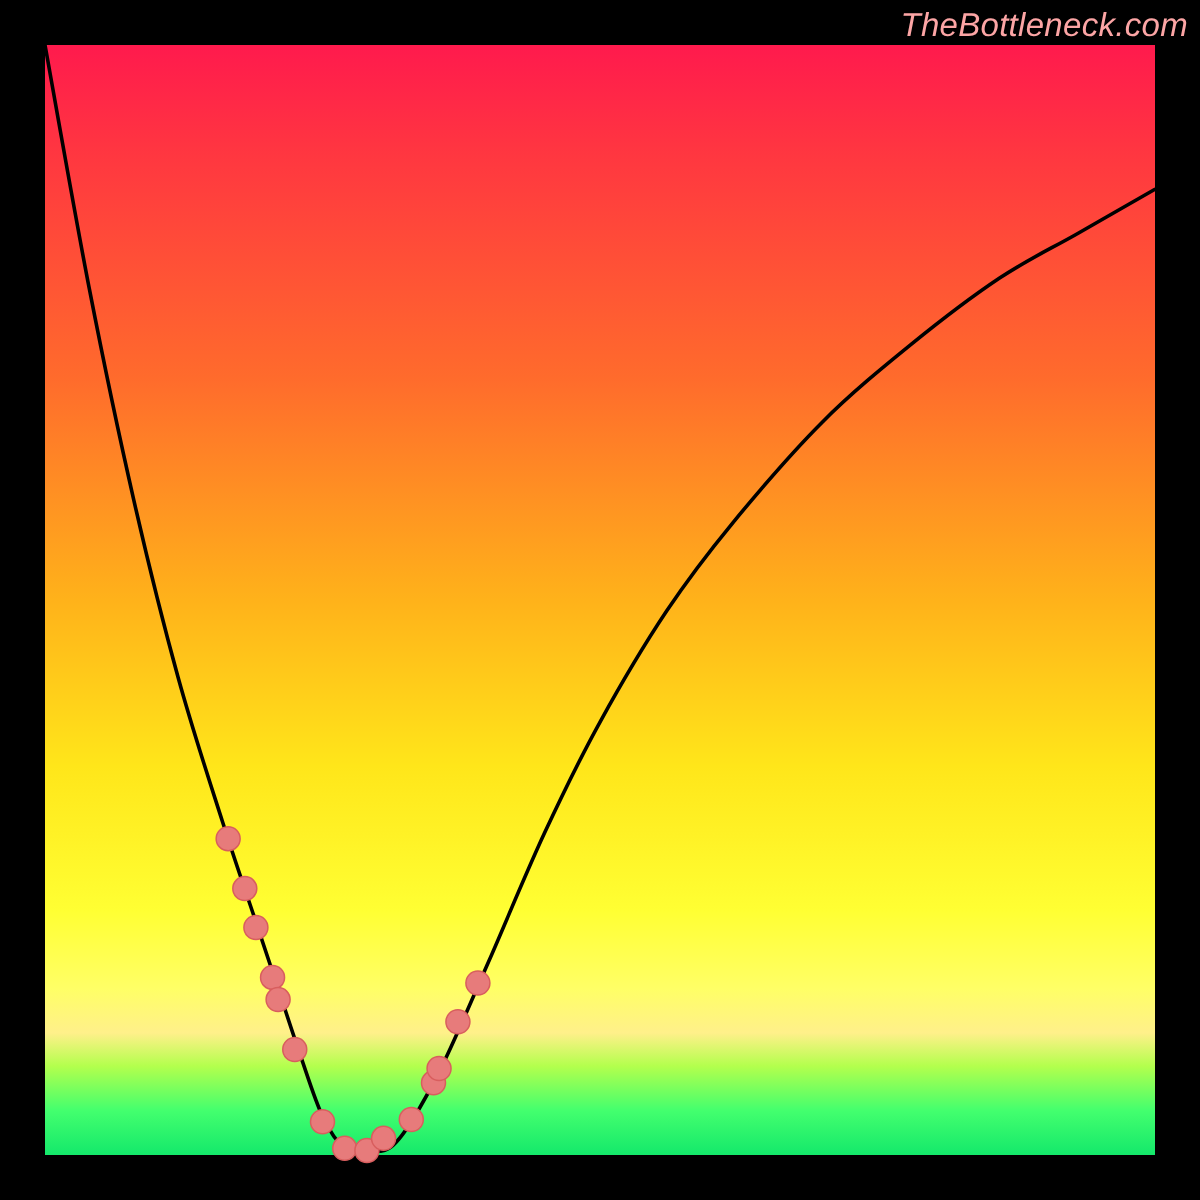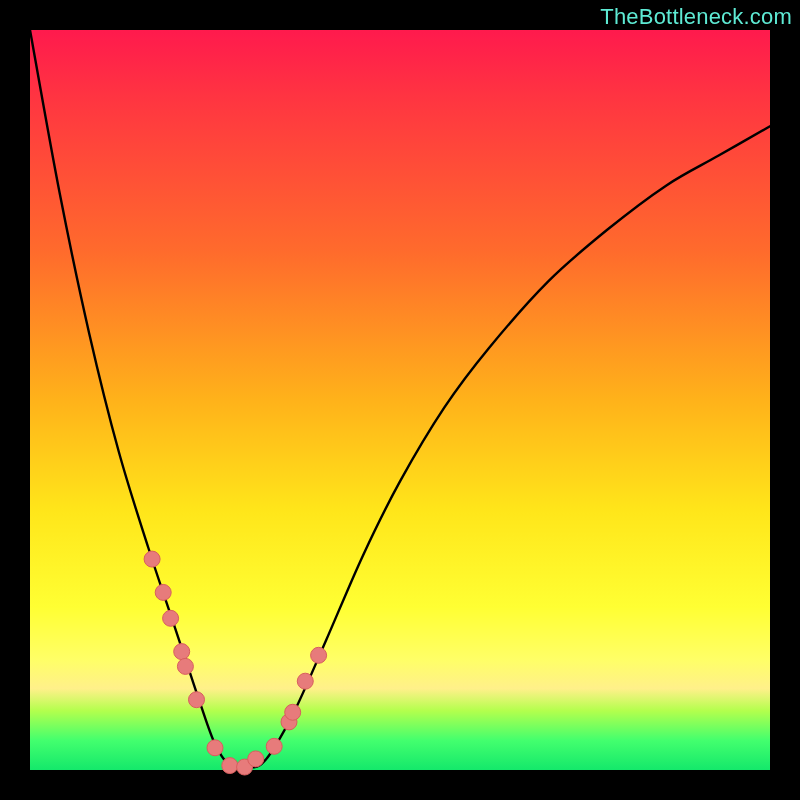--- a/index.html
+++ b/index.html
@@ -43,25 +43,26 @@
     left: 0;
     top: 0;
     width: 740px;
     height: 740px;
     overflow: visible;
   }
   .watermark {
     position: absolute;
     top: 4px;
     right: 8px;
-    color: #5eead4;
+    color: #fca5a5;
     font-size: 22px;
     font-weight: 500;
     letter-spacing: 0.2px;
     user-select: none;
+    font-style: italic;
   }
 </style>
 </head>
 <body>
 
 <div class="frame">
   <div class="watermark">TheBottleneck.com</div>
 
   <div class="plot">
     <svg viewBox="0 0 740 740" preserveAspectRatio="none">

